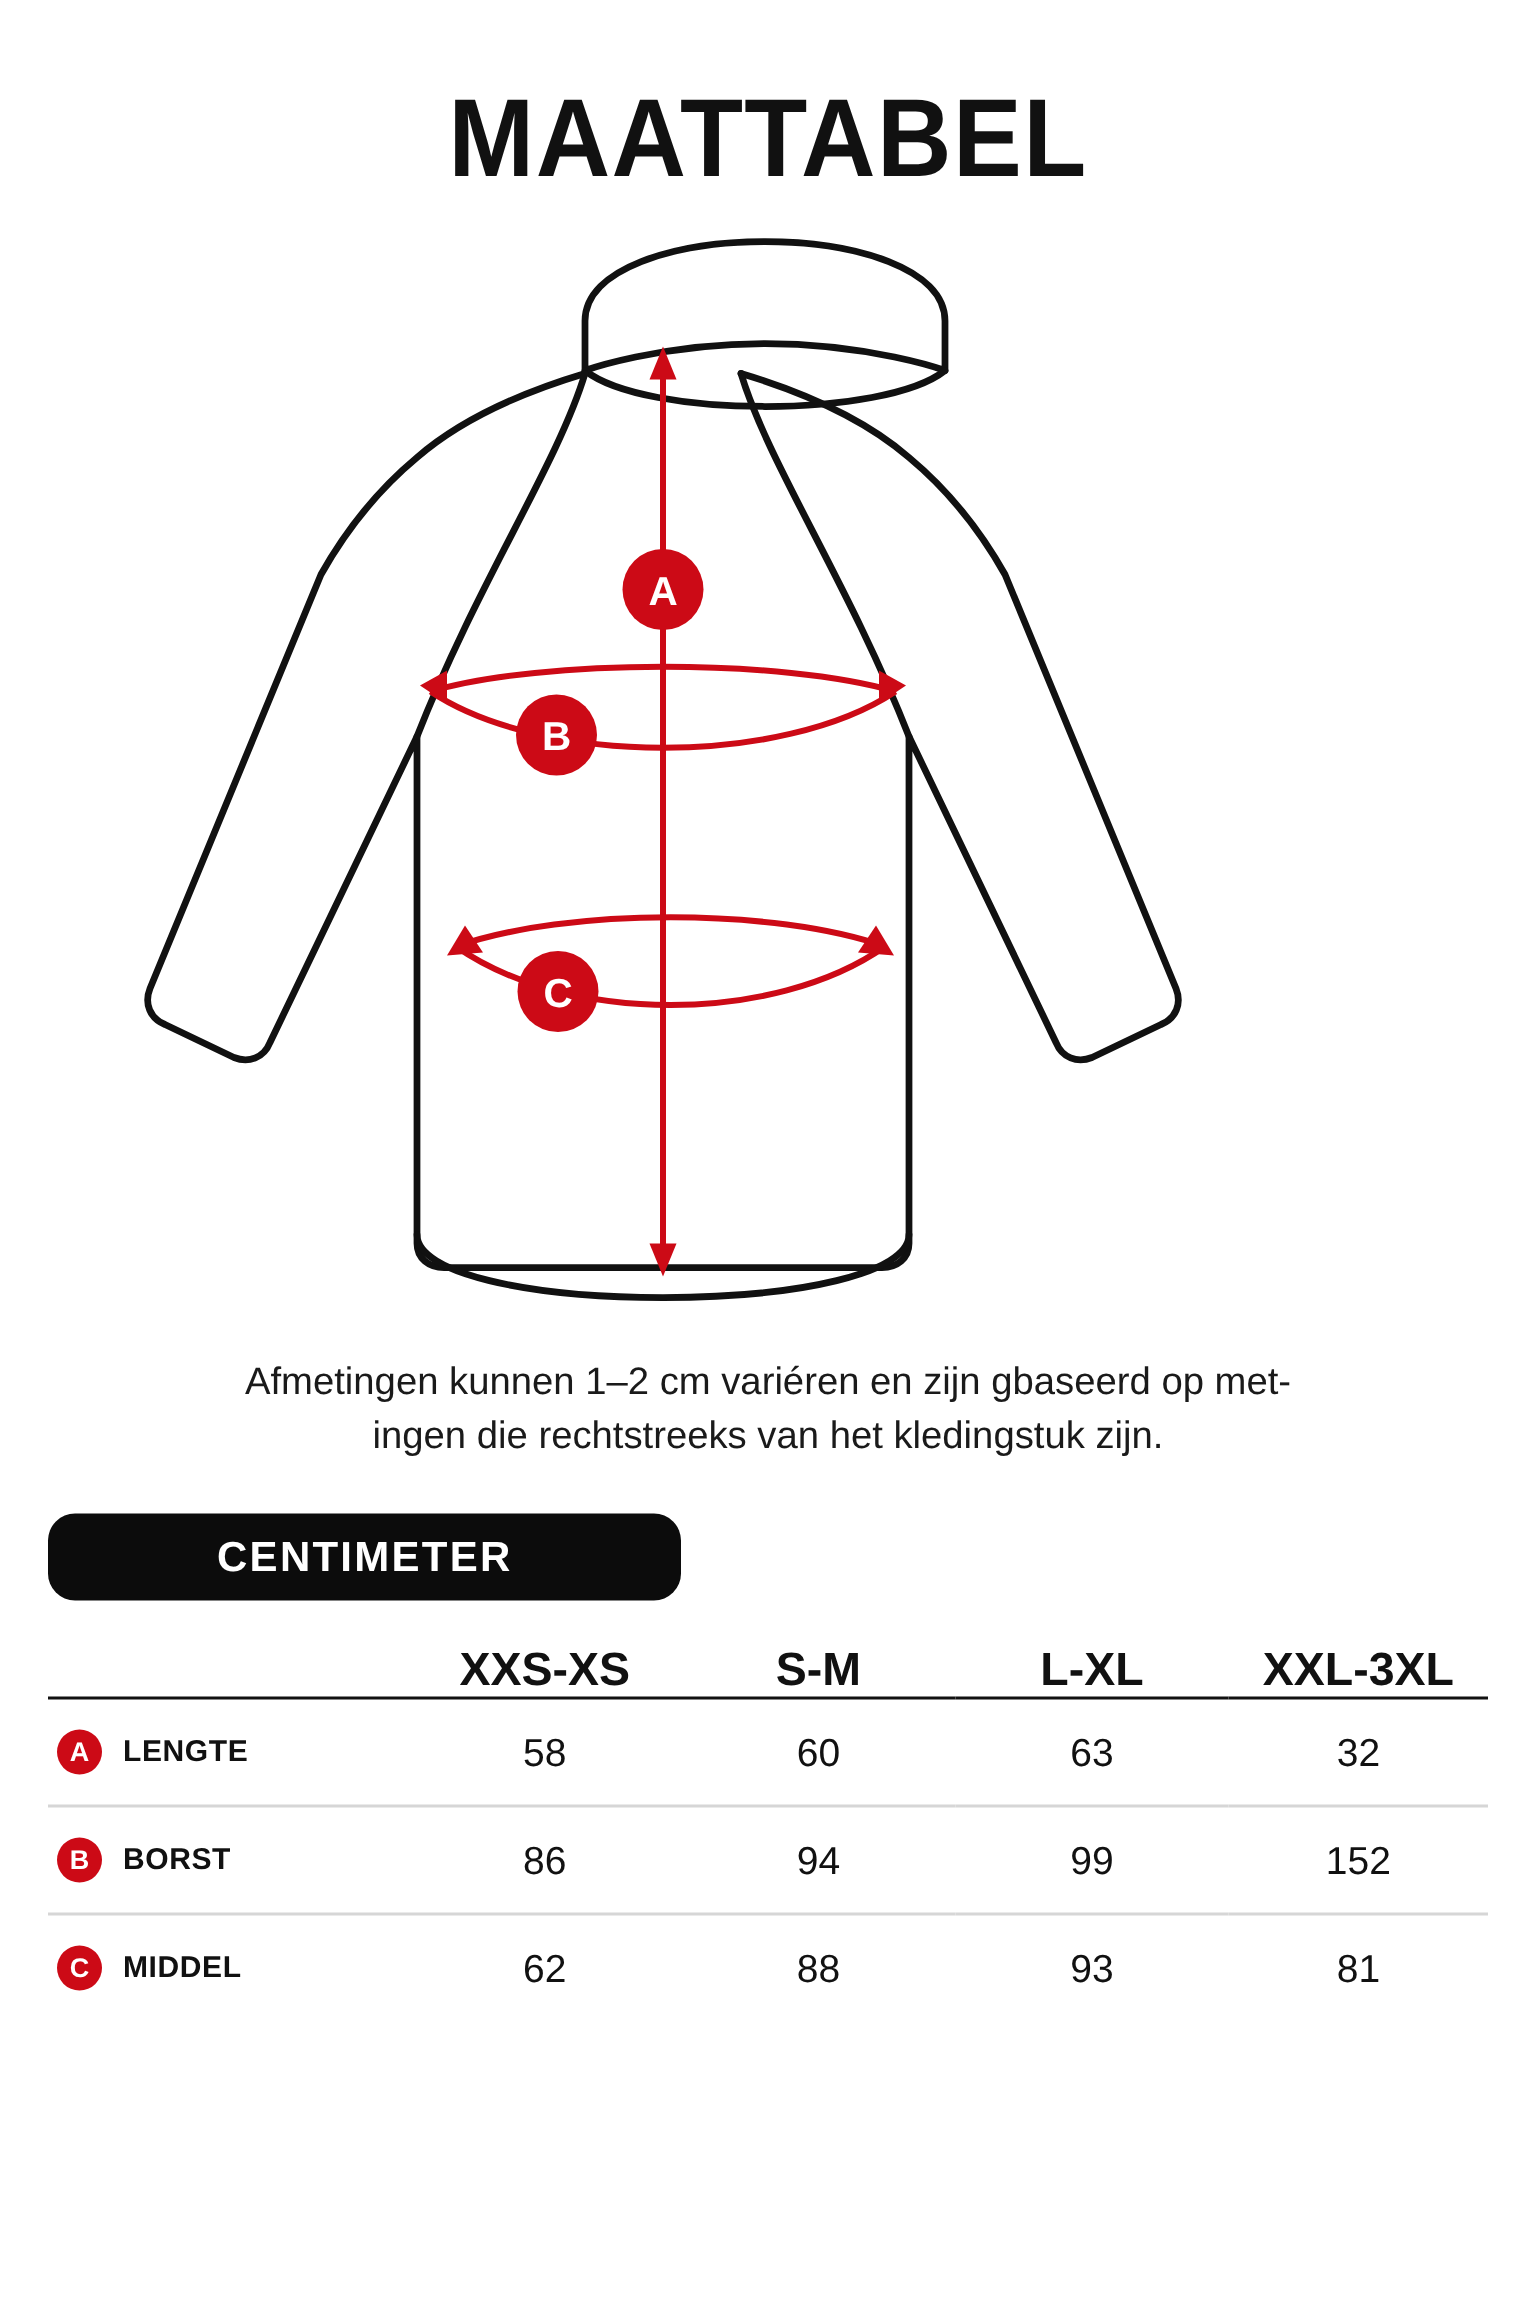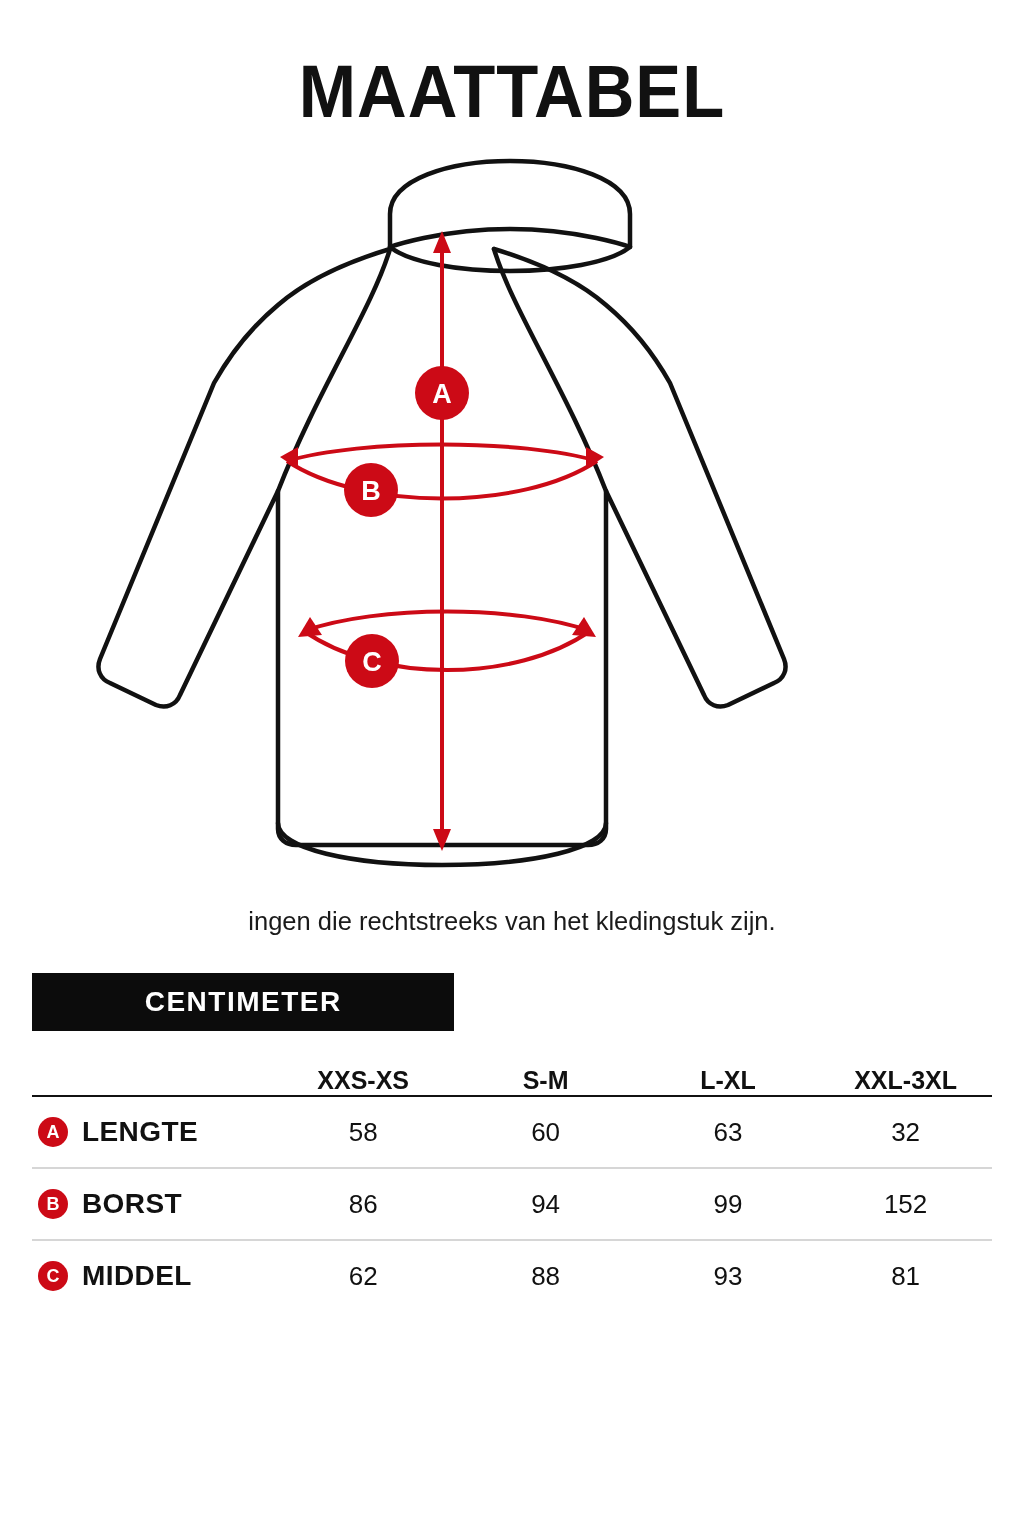--- a/index.html
+++ b/index.html
@@ -67,31 +67,32 @@
   }
   .hdr-black {
     background: #0c0c0c;
     color: #ffffff;
     font-weight: bold;
     font-size: 28px;
     letter-spacing: 1.5px;
     text-align: center;
     height: 58px;
     vertical-align: middle;
+    border-radius: 18px;
   }
   .hdr-white {
     background: #ffffff;
     height: 58px;
   }
   .sizes-row td {
     height: 64px;
     vertical-align: bottom;
     padding-bottom: 10px;
     font-weight: bold;
-    font-size: 25px;
+    font-size: 31px;
     text-align: center;
     border-bottom: 2.5px solid #111111;
   }
   .sizes-row td.blank {
     border-bottom: 2.5px solid #111111;
   }
   .data-row td {
     height: 70px;
     vertical-align: middle;
     font-size: 26px;
@@ -118,21 +119,21 @@
     color: #ffffff;
     font-weight: bold;
     font-size: 18px;
     display: flex;
     align-items: center;
     justify-content: center;
     flex: 0 0 auto;
   }
   .label-text {
     font-weight: bold;
-    font-size: 28px;
+    font-size: 20px;
     letter-spacing: 0.4px;
   }
   .val {
     font-weight: normal;
   }
 </style>
 </head>
 <body>
 
 <div class="page-title">MAATTABEL</div>
@@ -199,20 +200,21 @@
       <text x="289" y="361" text-anchor="middle" font-family="Liberation Sans, sans-serif" font-size="27" font-weight="bold" fill="#ffffff">B</text>
     </g>
     <g>
       <circle cx="290" cy="522" r="27" fill="#cc0a16"></circle>
       <text x="290" y="532" text-anchor="middle" font-family="Liberation Sans, sans-serif" font-size="27" font-weight="bold" fill="#ffffff">C</text>
     </g>
   </svg>
 </div>
 
 <div class="note">
+  <div>Afmetingen kunnen 1–2 cm variéren en zijn gbaseerd op met-</div>
   <div>ingen die rechtstreeks van het kledingstuk zijn.</div>
 </div>
 
 <div class="table-wrap">
   <table class="size-table">
     <colgroup>
       <col style="width:25%">
       <col style="width:19%">
       <col style="width:19%">
       <col style="width:19%">

